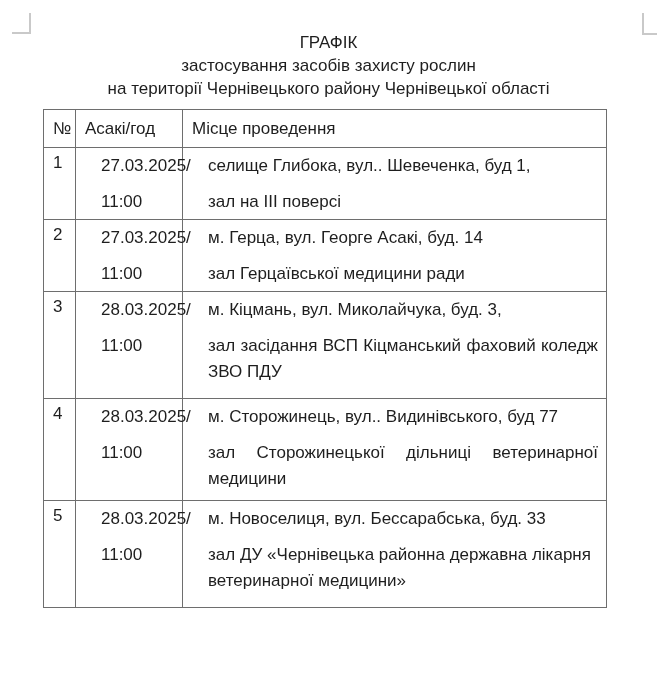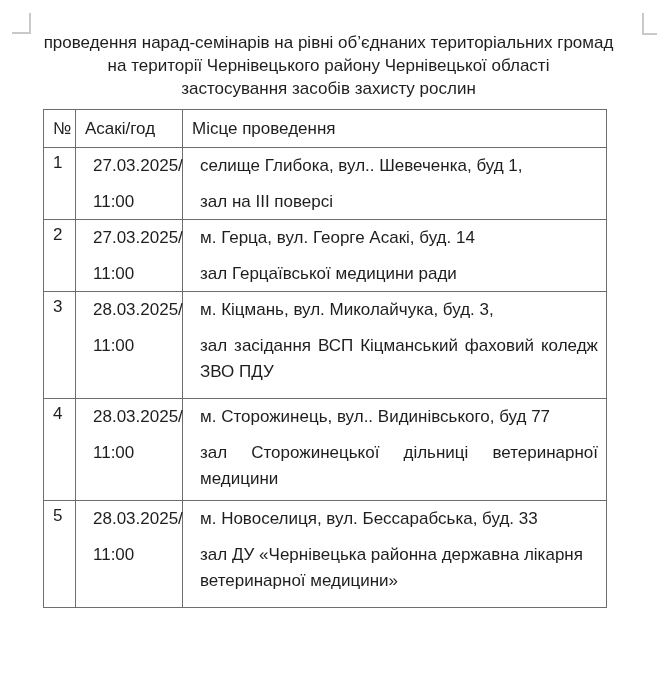--- a/index.html
+++ b/index.html
@@ -60,21 +60,21 @@
     border: 1.5px solid #6e6e6e;
     vertical-align: top;
     text-align: left;
     font-weight: normal;
     padding: 5px 8px 4px 9px;
   }
   .schedule thead tr { height: 38px; }
   .schedule thead th { padding-top: 6px; line-height: 26px; }
 
   .schedule td p {
-    margin: 0 0 10px 8px;
+    margin: 0 0 10px 16px;
     line-height: 26px;
   }
   .schedule td p:last-child { margin-bottom: 0; }
 
   .schedule td.date-cell p { white-space: nowrap; }
   .schedule td.date-cell { padding-right: 2px; }
 
   
   .schedule tbody tr:nth-child(1) { height: 72px; }
   .schedule tbody tr:nth-child(2) { height: 71px; }
@@ -88,23 +88,23 @@
     text-align: justify;
   }
 </style>
 </head>
 <body>
 
 <div class="crop-tl"></div>
 <div class="crop-tr"></div>
 
 <div class="title-block">
-  <div>проведення нарад-семінарів на рівні об’єднаних територіальних громад</div>
+  <div>ГРАФІК</div>
+  <div>застосування засобів захисту рослин</div>
   <div>на території Чернівецького району Чернівецької області</div>
-  <div>застосування засобів захисту рослин</div>
 </div>
 
 <table class="schedule">
   <colgroup>
     <col class="c-num">
     <col class="c-date">
     <col class="c-place">
   </colgroup>
   <thead>
     <tr>

